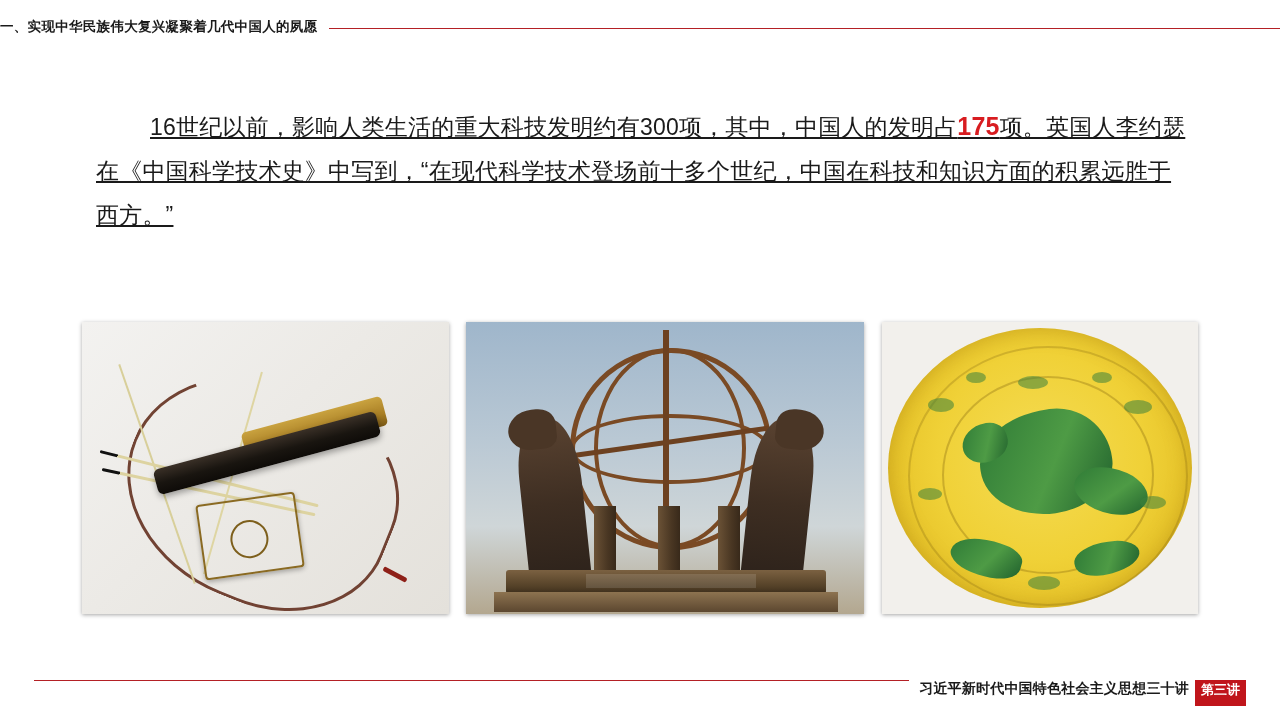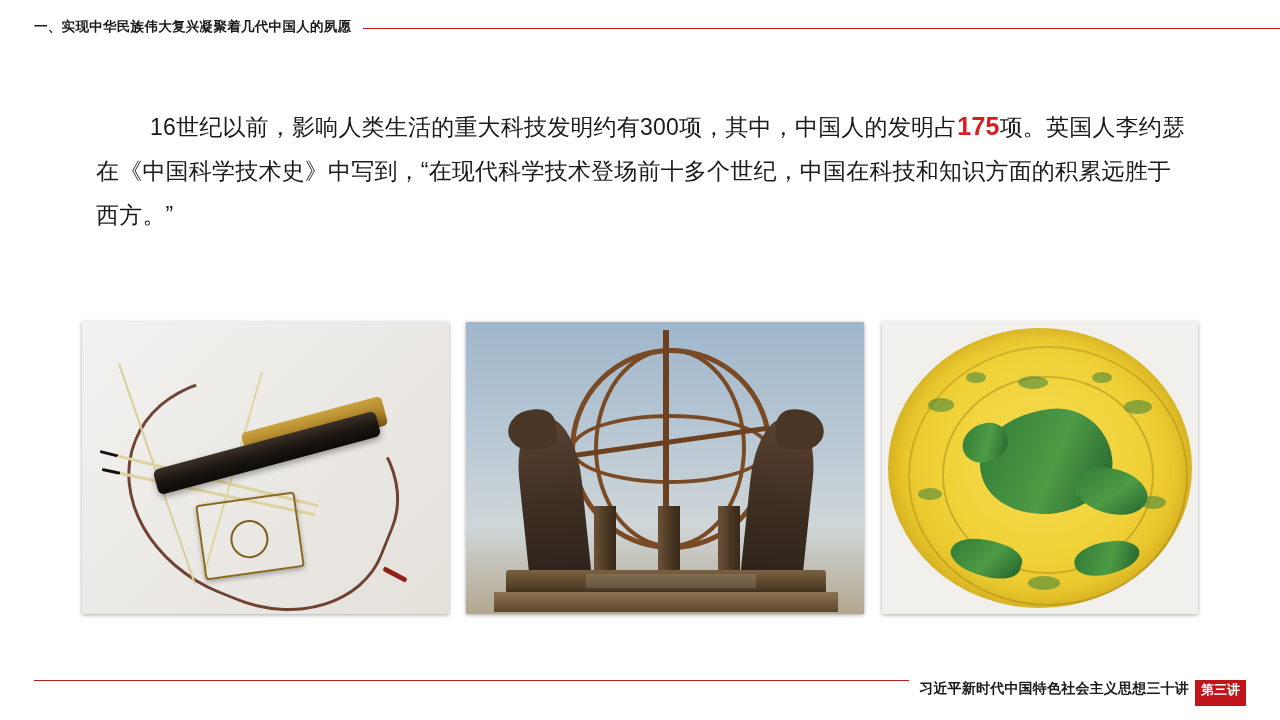--- a/index.html
+++ b/index.html
@@ -24,21 +24,20 @@
     width: 1280px;
     height: 22px;
     display: flex;
     align-items: center;
   }
   .header-title {
     font-size: 13.5px;
     font-weight: bold;
     color: #1a1a1a;
     white-space: nowrap;
-    padding-left: 34px;
     letter-spacing: 0.3px;
   }
   .header-rule {
     flex: 1;
     height: 1px;
     background: #b42025;
     margin-left: 12px;
     margin-right: 0px;
     position: relative;
     top: 1px;
@@ -47,20 +46,21 @@
   
   .body-text {
     position: absolute;
     top: 104px;
     left: 96px;
     width: 1090px;
     font-size: 23px;
     line-height: 44px;
     color: #1a1a1a;
     letter-spacing: 0.2px;
+    text-decoration: underline;
   }
   .body-text .indent {
     display: inline-block;
     width: 54px;
   }
   .hl {
     color: #d81c20;
     font-weight: bold;
     font-size: 25px;
   }

